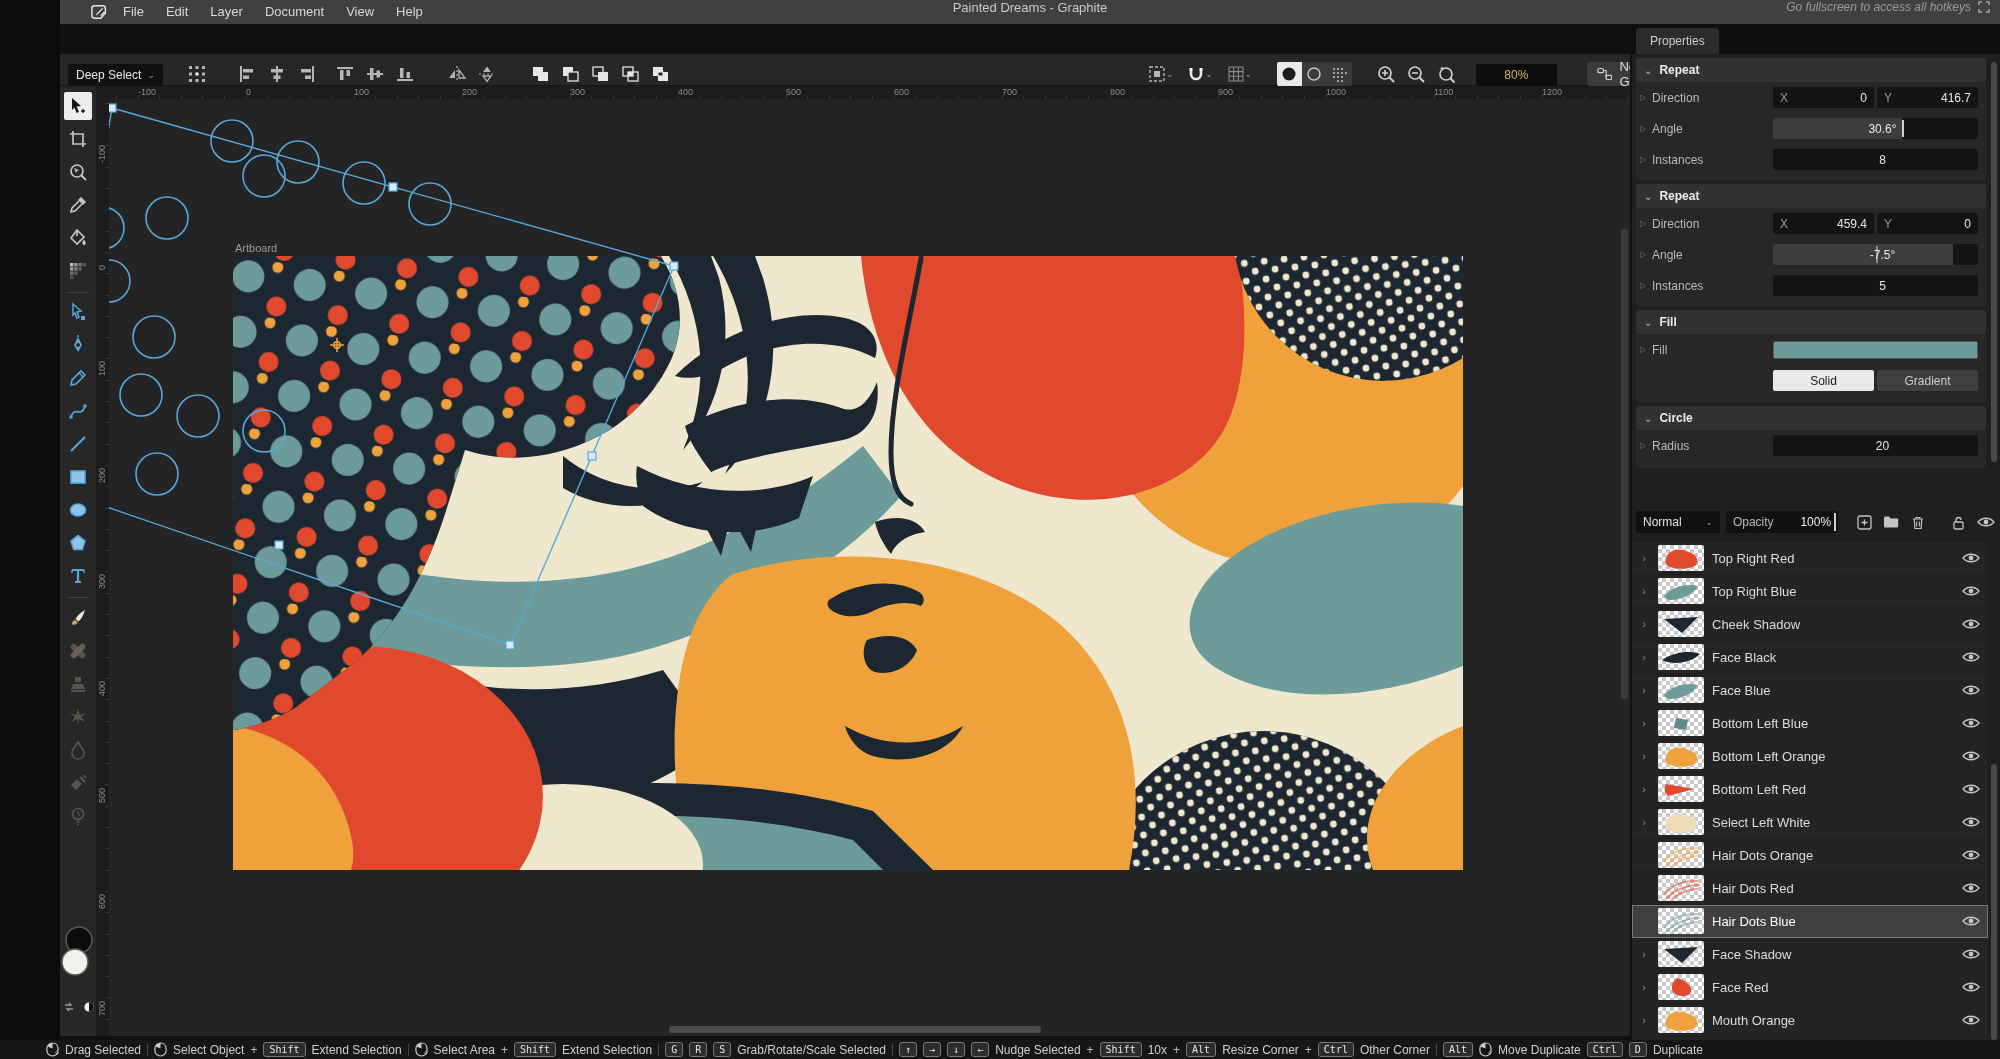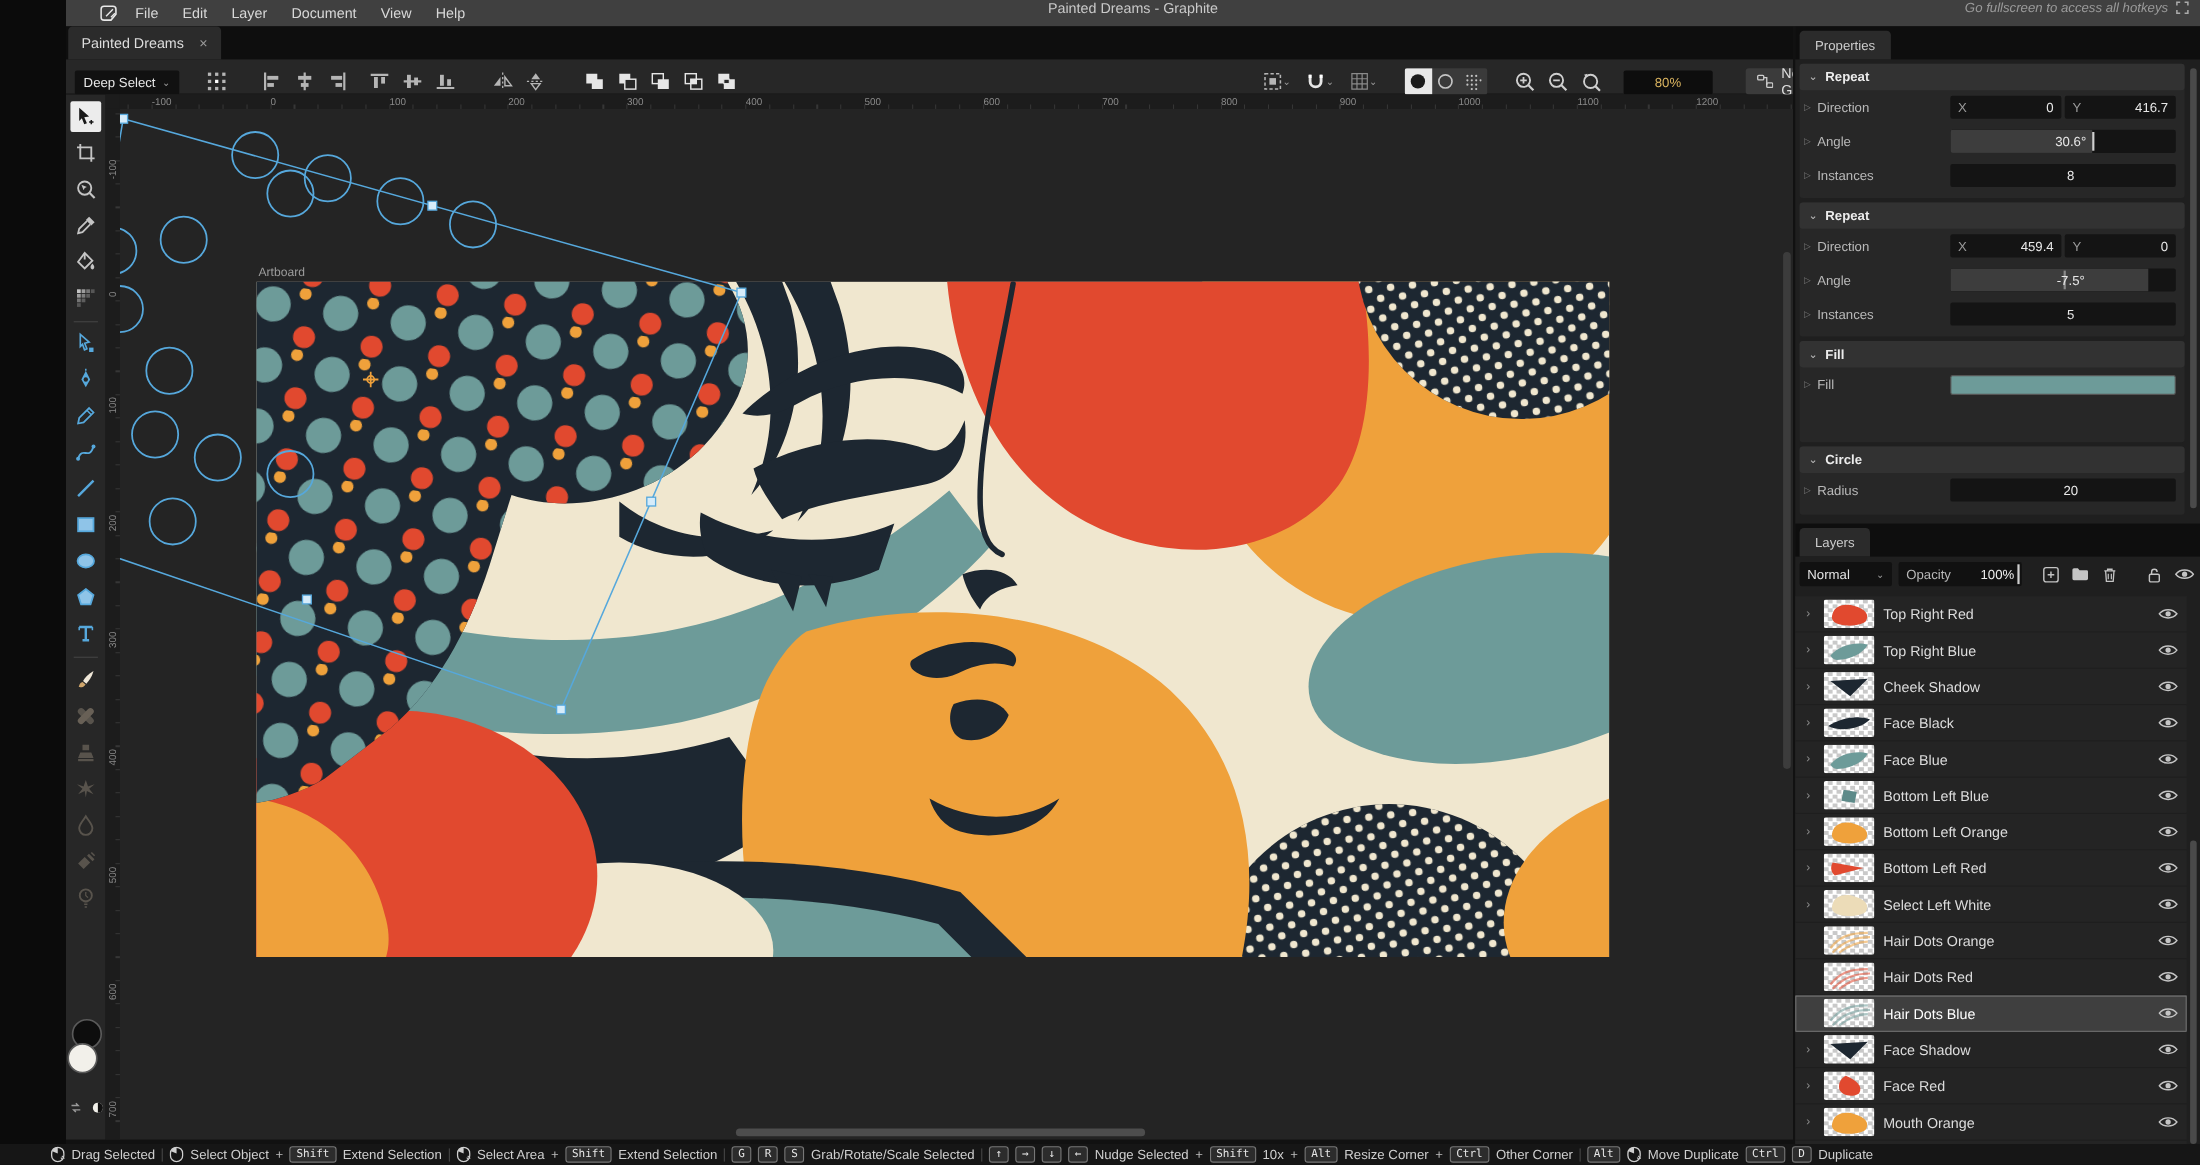--- a/index.html
+++ b/index.html
@@ -121,26 +121,20 @@
     <span class="menu-item">Help</span>
     <span class="title">Painted Dreams - Graphite</span>
     <span id="fs-hint">
       <span>Go fullscreen to access all hotkeys</span>
       <svg width="12" height="12" viewBox="0 0 12 12">
           <path d="M1 4 V1 H4 M8 1 H11 V4 M11 8 V11 H8 M4 11 H1 V8" fill="none" stroke="#aaa" stroke-width="1.4"></path>
         </svg>
     </span>
   </div>
 
-  <div id="tabbar" class="abs">
-    <div class="tab">
-      <span>Painted Dreams</span>
-      <span class="x">×</span>
-    </div>
-  </div>
 
   <div id="optbar" class="abs">
     <div class="optwrap" style="left:8px">
       <div class="dd">
         <span>Deep Select</span>
           <span class="chev">⌄</span>
       </div>
       <span class="ibtn" style="margin-left:16px">
         <svg width="18" height="18" viewBox="0 0 18 18">
             <g fill="#b5b5b5">
@@ -706,40 +700,43 @@
     <div class="section" style="top:286px;height:92px">
       <div class="sec-head">
           <span class="cc">⌄</span>
           <span>Fill</span>
         </div>
       <div class="prow">
         <span class="pexp">▷</span>
         <span class="plabel">Fill</span>
         <div class="swatchbtn" id="fill-swatch" style="background: rgb(109, 155, 153);"></div>
       </div>
+      <div class="prow" style="justify-content:flex-end">
+        <div class="segbtns">
+          <div class="segbtn on">Solid</div>
+          <div class="segbtn">Gradient</div>
+        </div>
+      </div>
     </div>
 
     <div class="section" style="top:382px;height:62px">
       <div class="sec-head">
           <span class="cc">⌄</span>
           <span>Circle</span>
         </div>
       <div class="prow">
         <span class="pexp">▷</span>
         <span class="plabel">Radius</span>
         <div class="numfield wide">
             <span class="cval">20</span>
           </div>
       </div>
     </div>
     <div id="props-scroll" style="top:38px;height:400px"></div>
 
-    <div class="ptabrow" style="top:452px">
-      <div class="ptab">Layers</div>
-    </div>
     <div id="lheader" style="top:484px">
       <div class="blendf">
           <span>Normal</span>
           <span class="chev">⌄</span>
         </div>
       <div class="opf">
           <span>Opacity</span>
           <b>100%</b>
           <div class="caretline"></div>
         </div>

